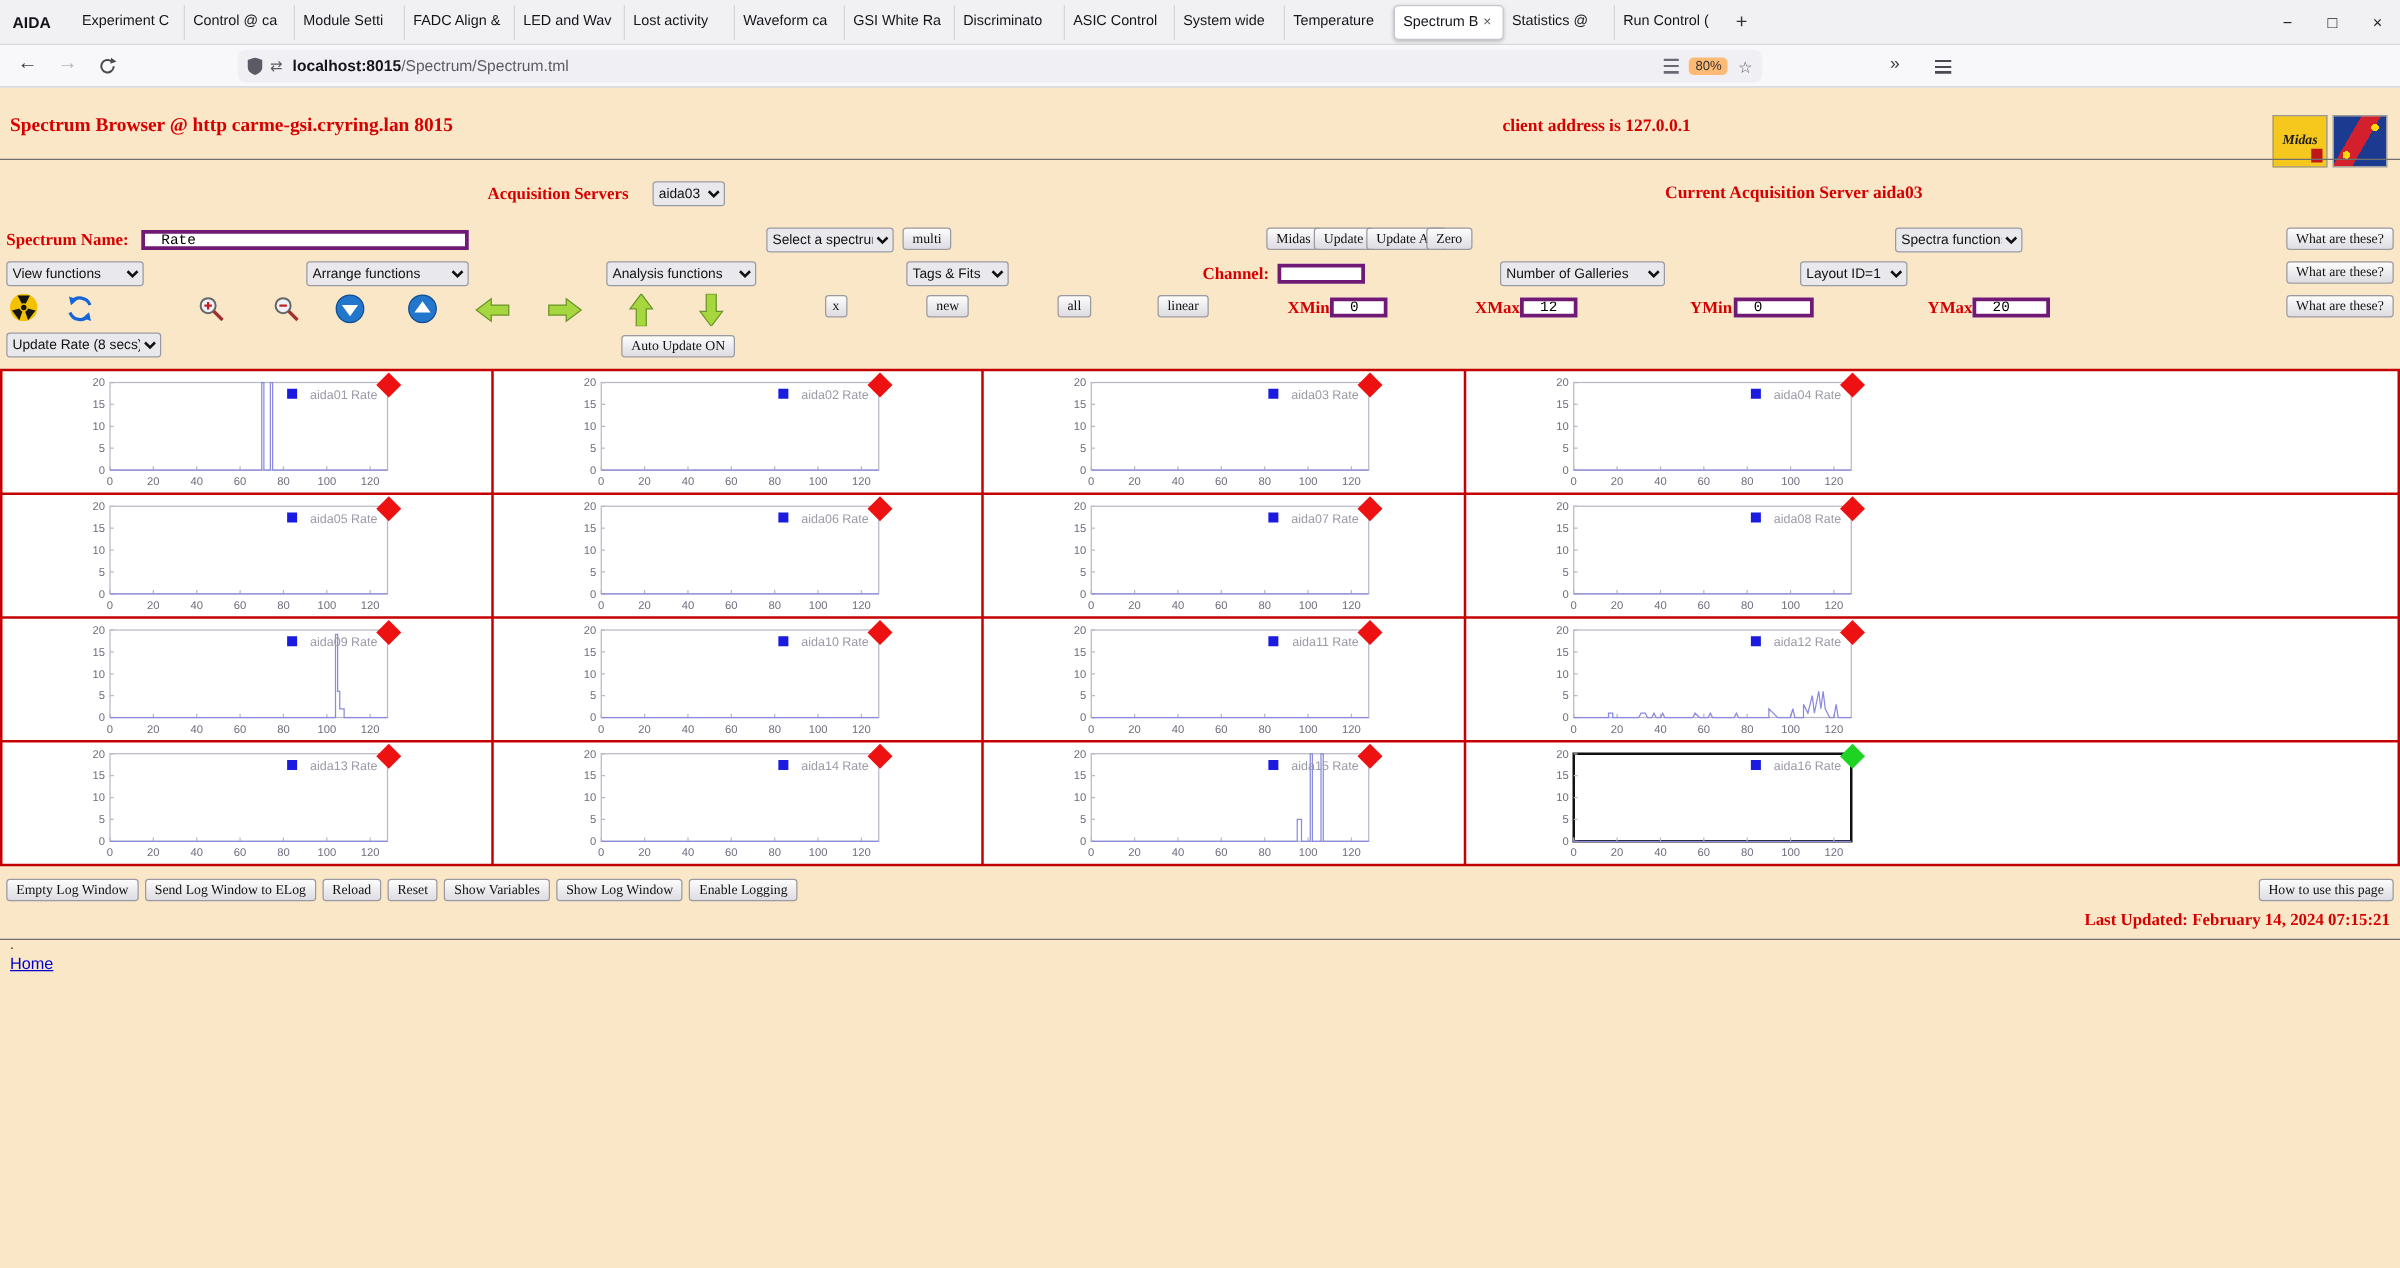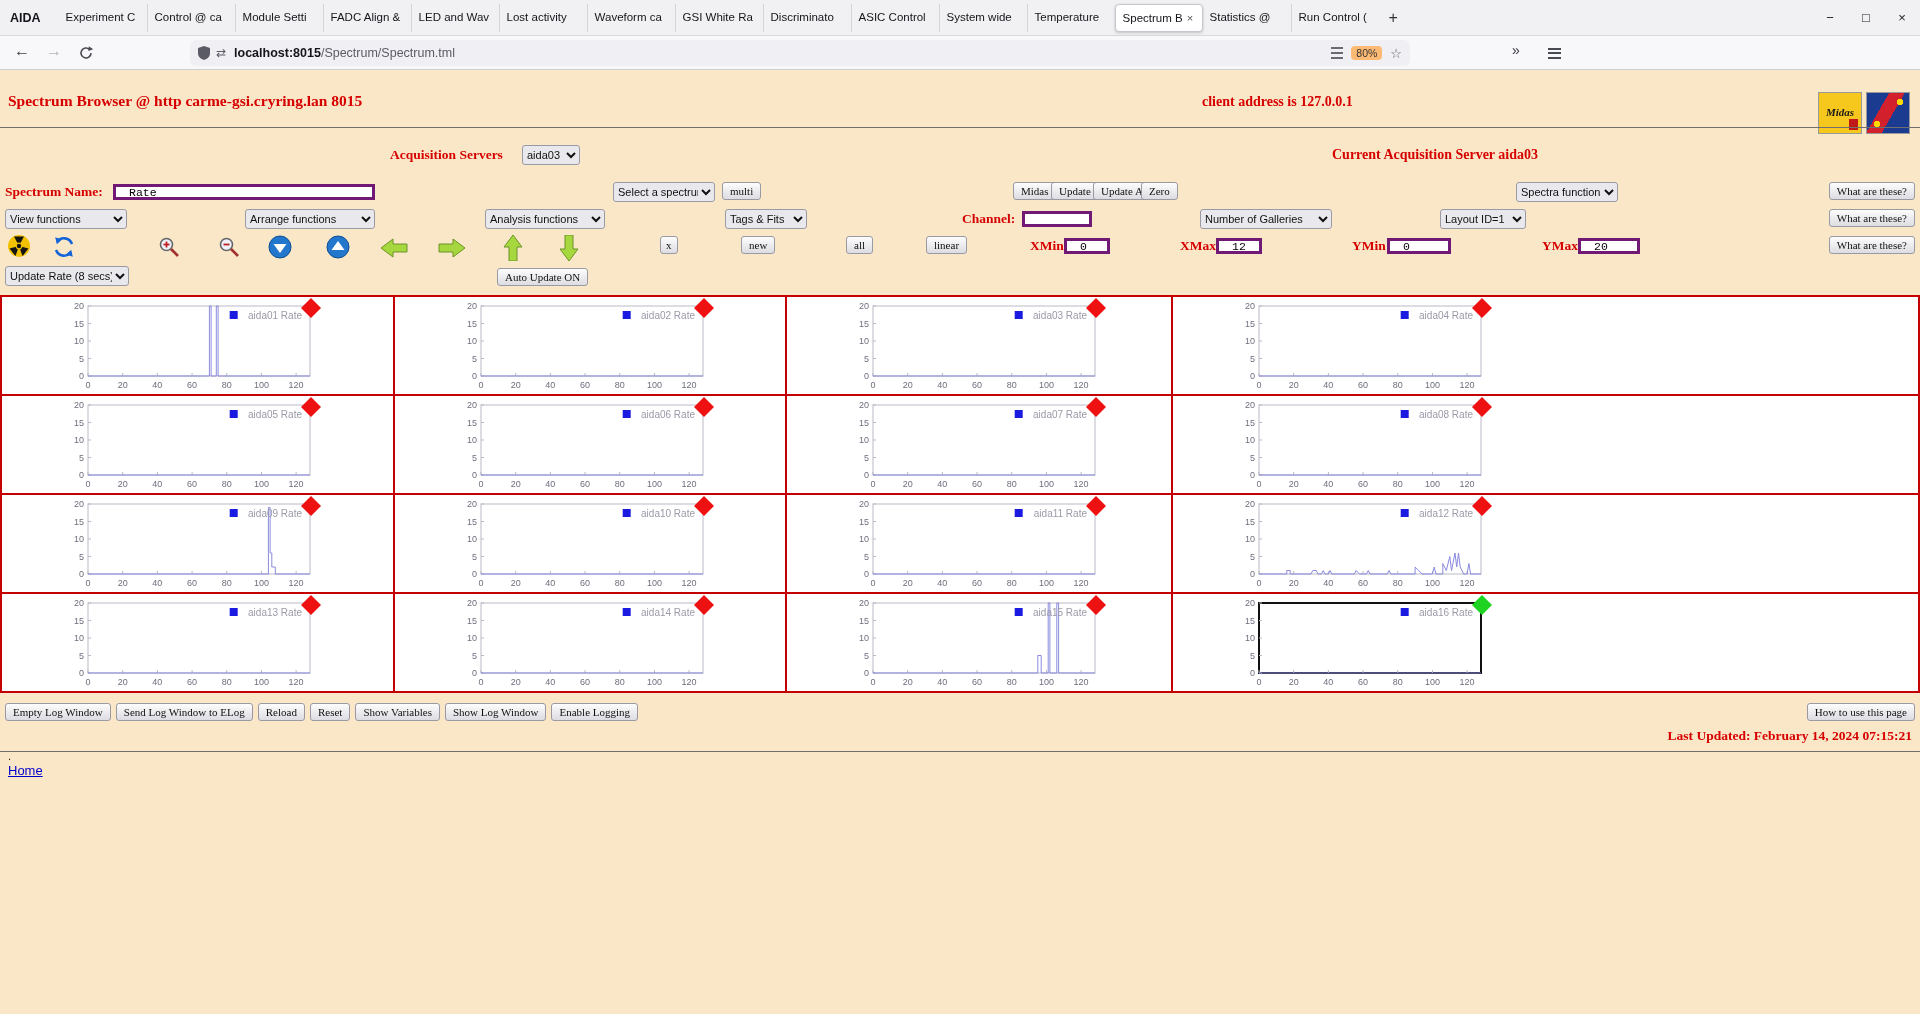--- a/index.html
+++ b/index.html
@@ -163,21 +163,21 @@
     <button class="btn" style="left:1051px;top:0">Update</button>
     <button class="btn" style="left:1093px;top:0">Update All</button>
     <button class="btn" style="left:1141px;top:0">Zero</button>
     <select class="sel" style="left:1516px;top:0;width:102px">
       <option>Spectra functions</option>
     </select>
     <button class="btn" style="right:5px;top:0">What are these?</button>
   </div>
 
   <div class="abs row" style="top:139px">
-    <select class="sel" style="left:5px;top:0;width:122px">
+    <select class="sel" style="left:5px;top:0;width:110px">
       <option>View functions</option>
     </select>
     <select class="sel" style="left:245px;top:0;width:130px">
       <option>Arrange functions</option>
     </select>
     <select class="sel" style="left:485px;top:0;width:120px">
       <option>Analysis functions</option>
     </select>
     <select class="sel" style="left:725px;top:0;width:82px">
       <option>Tags &amp; Fits</option>

